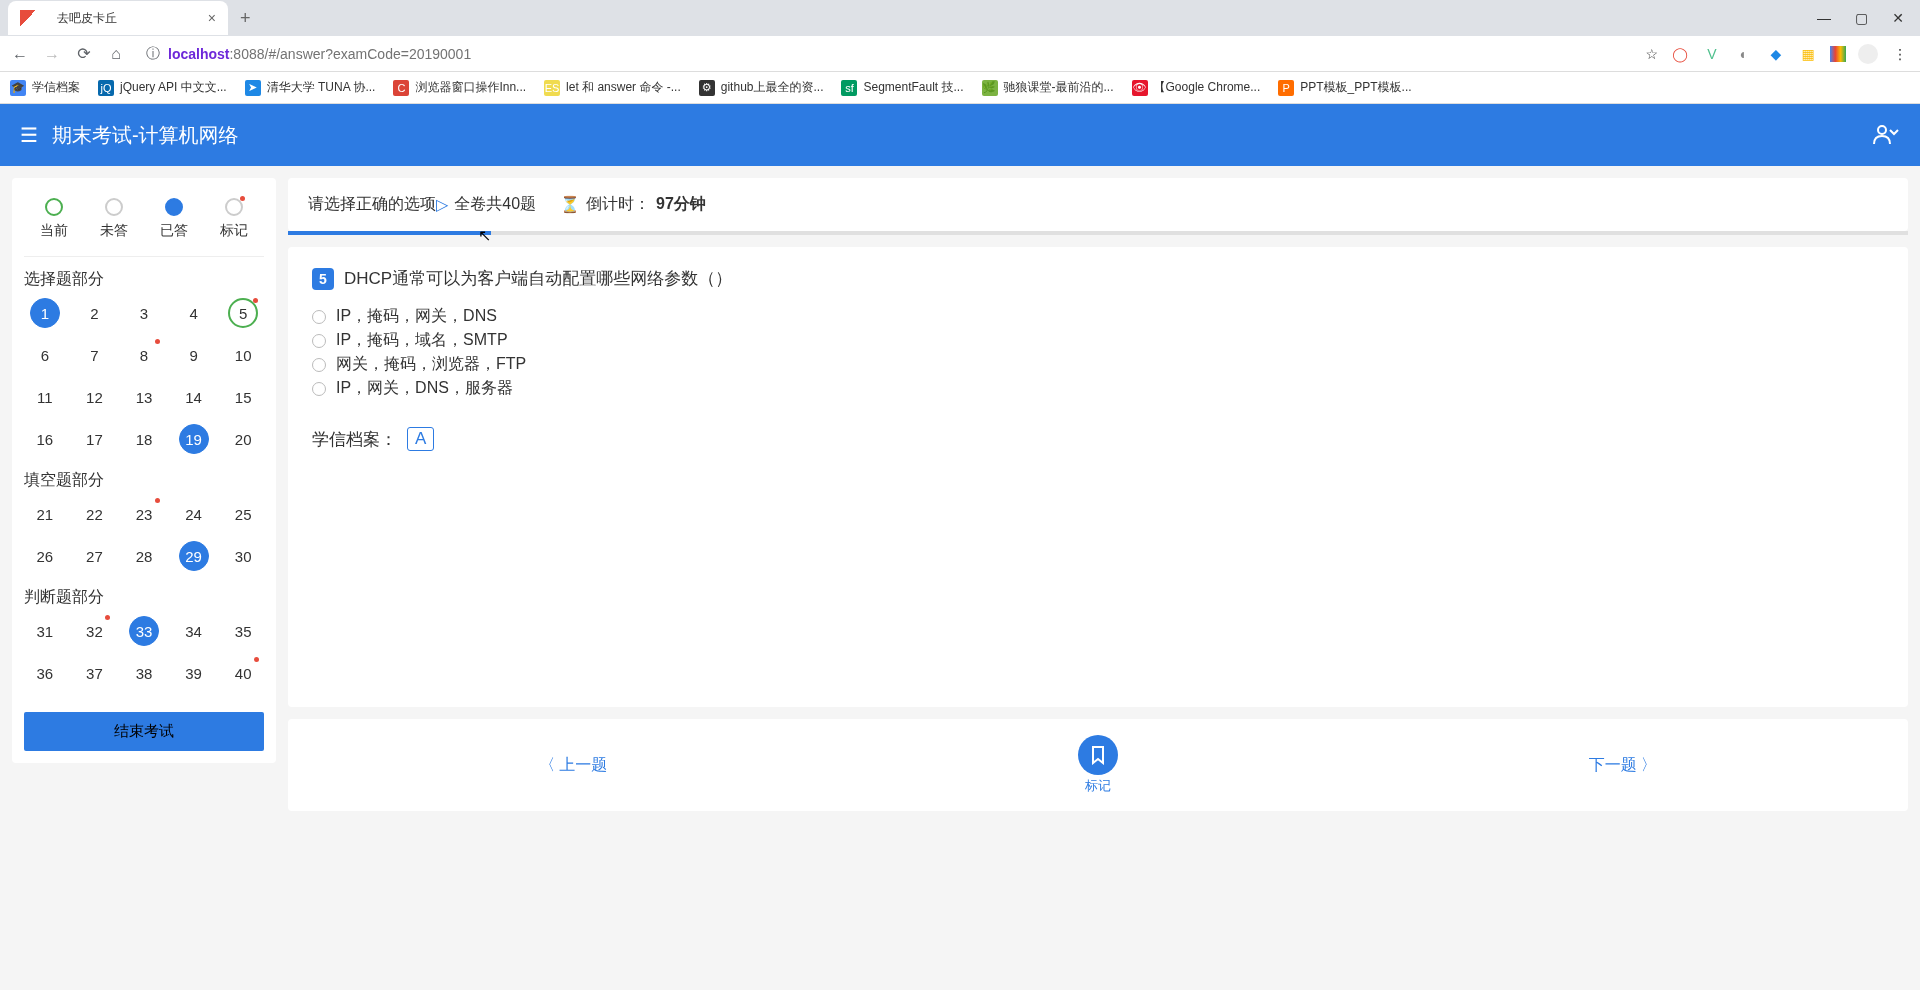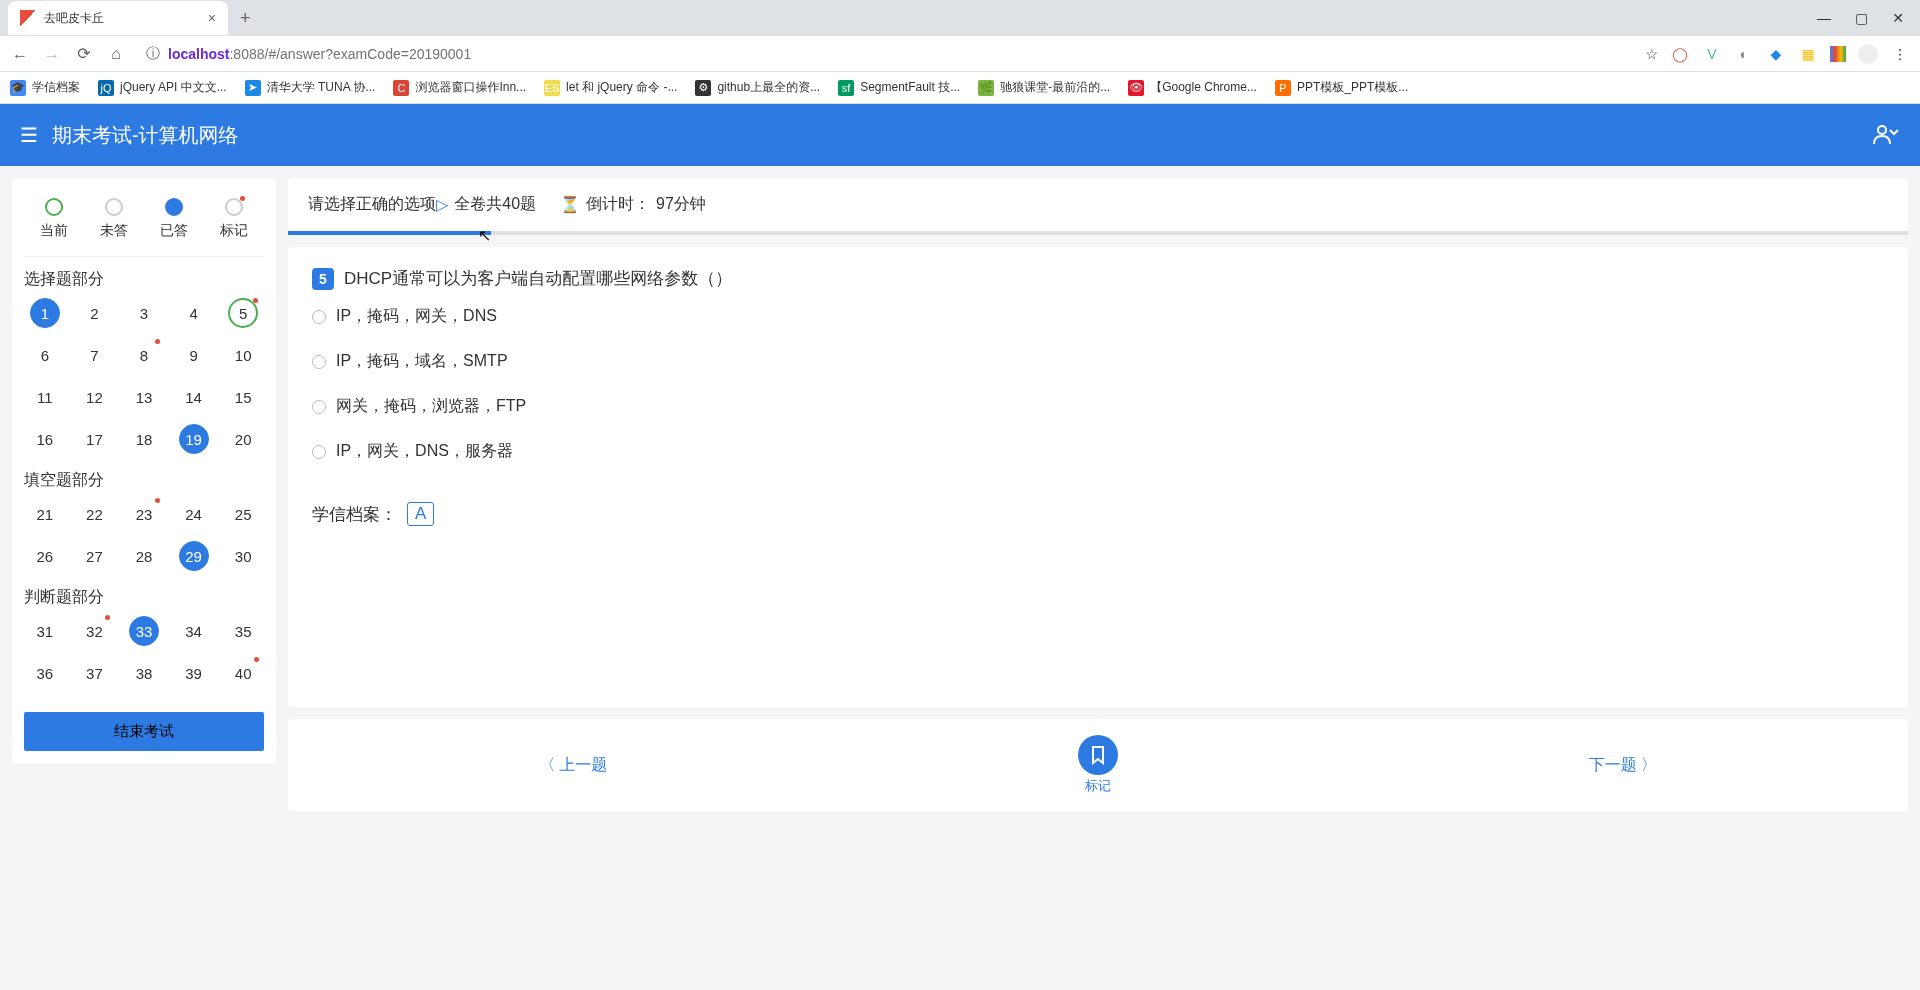--- a/index.html
+++ b/index.html
@@ -1,21 +1,21 @@
 <!DOCTYPE html>
 <html><head>
   <meta charset="utf-8">
   <style>
     * { margin: 0; padding: 0; box-sizing: border-box; }
     body { font-family: "Microsoft YaHei", Arial, sans-serif; font-size: 14px; background: #f5f5f5; color: #333; }
     
     
     .browser-chrome { background: #dee1e6; }
     .tab-bar { display: flex; align-items: center; height: 36px; padding-left: 8px; }
-    .tab { background: #fff; height: 34px; display: flex; align-items: center; padding: 0 12px; border-radius: 8px 8px 0 0; min-width: 220px; gap: 8px; }
+    .tab { background: #fff; height: 34px; display: flex; align-items: center; padding: 0 12px; border-radius: 8px 8px 0 0; min-width: 220px; gap: 21px; }
     .tab-favicon { width: 16px; height: 16px; background: linear-gradient(135deg, #e74c3c 0%, #e74c3c 50%, transparent 50%); }
     .tab-title { flex: 1; font-size: 12px; }
     .tab-close { font-size: 14px; color: #666; cursor: pointer; }
     .new-tab { padding: 0 12px; font-size: 18px; color: #666; cursor: pointer; }
     .window-controls { margin-left: auto; display: flex; gap: 24px; padding-right: 16px; color: #333; font-size: 14px; }
     .window-controls span { cursor: pointer; font-family: Arial; }
     
     .toolbar { display: flex; align-items: center; background: #fff; height: 36px; padding: 0 10px; gap: 12px; border-bottom: 1px solid #ddd; }
     .nav-btn { color: #5f6368; cursor: pointer; font-size: 16px; width: 20px; text-align: center; }
     .nav-btn.disabled { color: #bbb; }
@@ -59,31 +59,31 @@
     .q-num.marked::after { content: ''; position: absolute; width: 5px; height: 5px; background: #e74c3c; border-radius: 50%; top: -2px; right: -2px; }
     
     .end-exam { width: 100%; background: #2d7be2; color: #000000; border: none; padding: 10px; font-size: 15px; cursor: pointer; border-radius: 2px; margin-top: 8px; }
     
     
     .content-top { background: #fff; padding: 16px 20px; display: flex; align-items: center; border-radius: 4px; }
     .instruction { font-size: 16px; }
     .exam-info { display: flex; gap: 24px; align-items: center; font-size: 16px; }
     .exam-info-item { display: flex; align-items: center; gap: 6px; }
     .info-icon { color: #2d7be2; }
-    .countdown-val { font-weight: normal; }
+    .countdown-val { font-weight: bold; }
     
     
     .progress { height: 4px; background: #e0e0e0; }
     .progress-fill { height: 100%; width: 12.5%; background: #2d7be2; }
     
     
     .question-panel { background: #fff; padding: 20px 24px; border-radius: 4px; min-height: 460px; }
     .q-header { display: flex; align-items: center; gap: 10px; margin-bottom: 16px; font-size: 17px; }
     .q-badge { background: #2d7be2; color: #fff; width: 22px; height: 22px; border-radius: 4px; display: flex; align-items: center; justify-content: center; font-size: 14px; font-weight: bold; }
-    .options { display: flex; flex-direction: column; gap: 24px; margin-bottom: 40px; }
+    .options { display: flex; flex-direction: column; gap: 3px; margin-bottom: 28px; }
     .option { display: flex; align-items: center; gap: 10px; font-size: 16px; }
     .radio { width: 14px; height: 14px; border: 1.5px solid #bbb; border-radius: 50%; }
     .correct-answer { display: flex; align-items: center; gap: 10px; font-size: 17px; }
     .answer-box { border: 1.5px solid #2d7be2; color: #2d7be2; padding: 1px 7px; border-radius: 3px; font-weight: 500; }
     
     
     .footer { background: #fff; padding: 16px; display: flex; align-items: center; justify-content: space-around; border-radius: 4px; }
     .nav-link { color: #2d7be2; font-size: 16px; cursor: pointer; display: flex; align-items: center; gap: 4px; }
     .mark-btn { display: flex; flex-direction: column; align-items: center; gap: 2px; cursor: pointer; }
     .mark-circle { width: 40px; height: 40px; background: #2d7be2; border-radius: 50%; color: #fff; display: flex; align-items: center; justify-content: center; font-size: 18px; }
@@ -141,21 +141,21 @@
       <div class="bookmark">
         <span class="bm-icon" style="background:#1e88e5;color:#fff">➤</span>
         <span>清华大学 TUNA 协...</span>
       </div>
       <div class="bookmark">
         <span class="bm-icon" style="background:#db4437;color:#fff">C</span>
         <span>浏览器窗口操作Inn...</span>
       </div>
       <div class="bookmark">
         <span class="bm-icon" style="background:#f0db4f;color:#fff">ES</span>
-        <span>let 和 jQuery 命令 -...</span>
+        <span>let 和 answer 命令 -...</span>
       </div>
       <div class="bookmark">
         <span class="bm-icon" style="background:#333;color:#fff">⚙</span>
         <span>github上最全的资...</span>
       </div>
       <div class="bookmark">
         <span class="bm-icon" style="background:#009a61;color:#fff">sf</span>
         <span>SegmentFault 技...</span>
       </div>
       <div class="bookmark">

